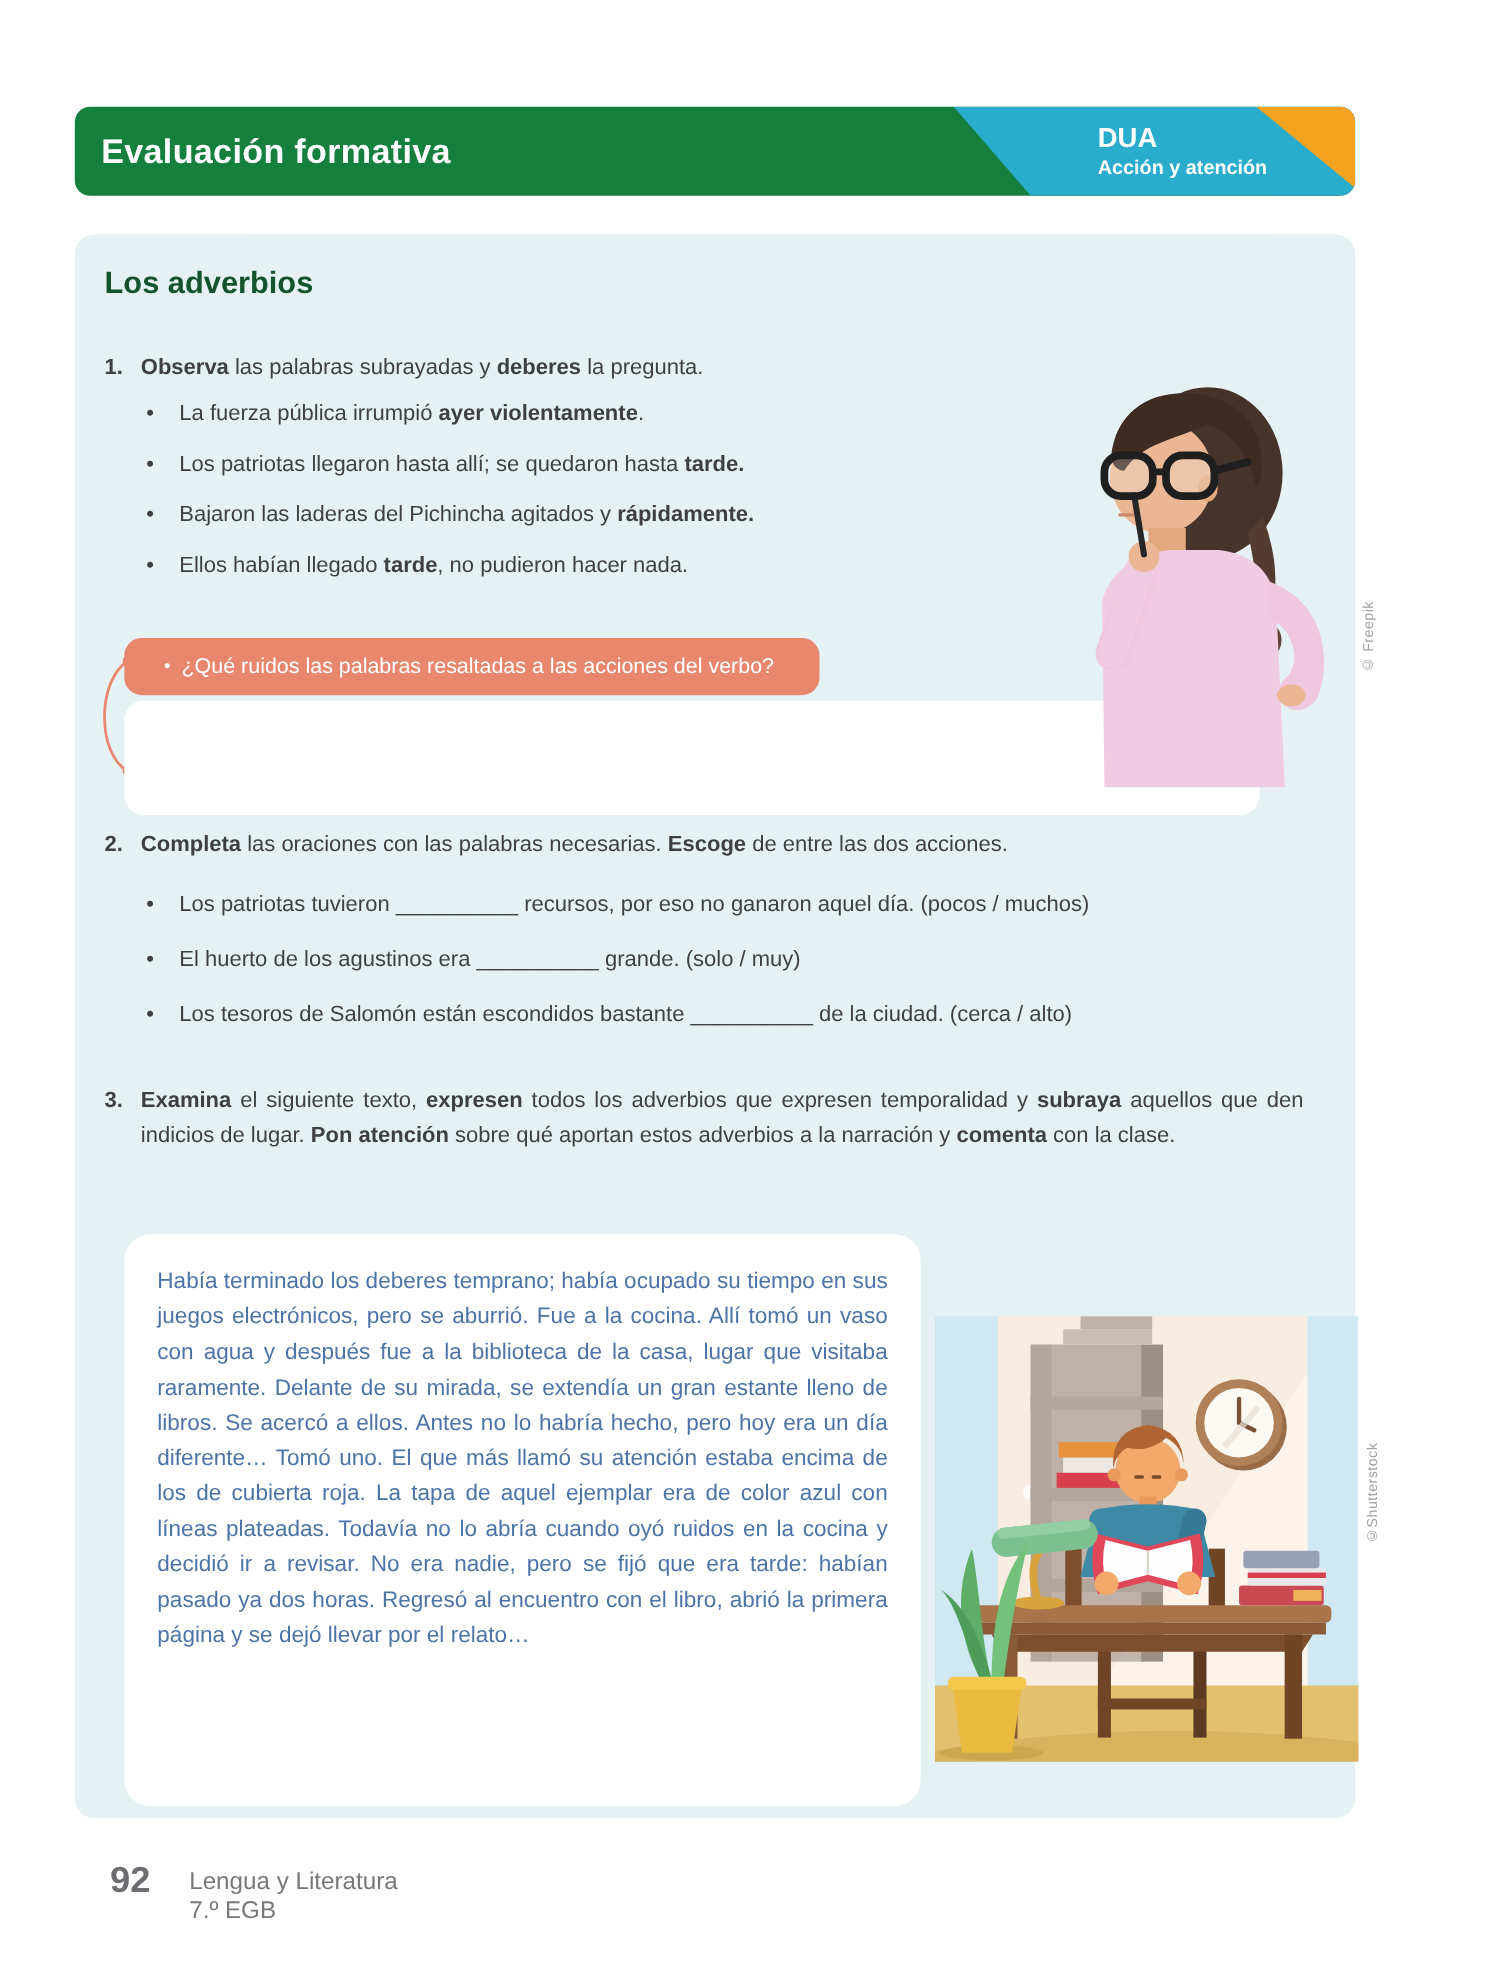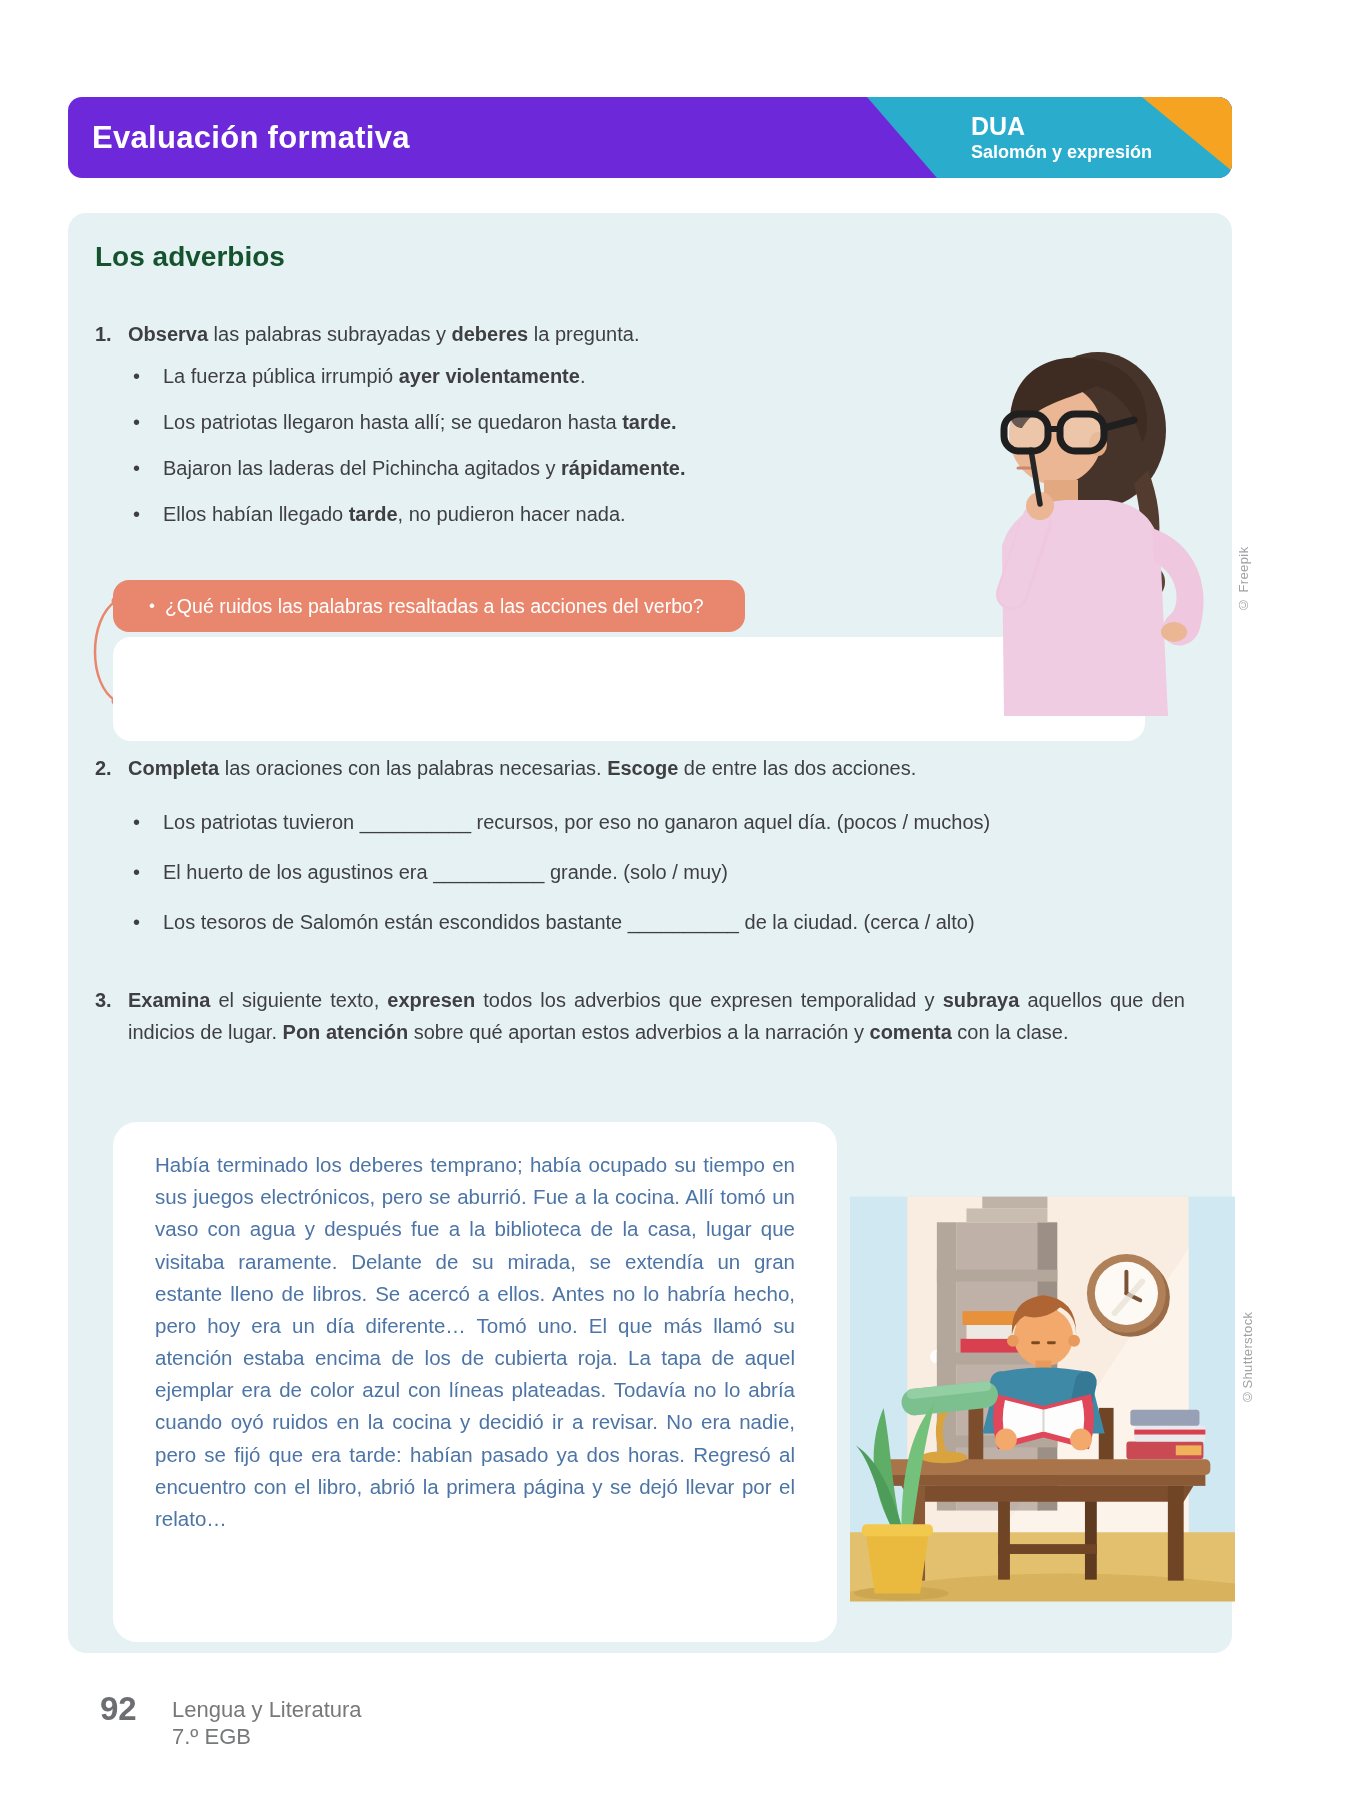--- a/index.html
+++ b/index.html
@@ -1,21 +1,21 @@
 <!DOCTYPE html>
 <html><head>
 <meta charset="utf-8">
 <style>
   * { margin:0; padding:0; box-sizing:border-box; }
   body { background:#ffffff; font-family:"Liberation Sans", sans-serif; }
   .page { position:relative; width:1350px; height:1800px; background:#ffffff; overflow:hidden; }
 
   
   .header { position:absolute; left:68px; top:97px; width:1164px; height:81px;
-            background:#6d28d9; border-radius:14px; overflow:hidden; }
+            background:#15803d; border-radius:14px; overflow:hidden; }
   .header-cyan { position:absolute; left:799px; top:0; width:365px; height:100%;
                  background:#2AACCC; clip-path:polygon(0 0,100% 0,100% 100%,70px 100%); }
   .header-orange { position:absolute; right:0; top:0; width:90px; height:74px;
                    background:#F7A322; clip-path:polygon(0 0,100% 0,100% 100%); }
   .header-title { position:absolute; left:24px; top:50%; transform:translateY(-50%);
                   color:#fff; font-size:31px; font-weight:600; letter-spacing:.3px; }
   .dua { position:absolute; right:80px; top:50%; transform:translateY(-50%);
          color:#fff; }
   .dua-main { font-size:25px; font-weight:700; line-height:1.05; }
   .dua-sub  { font-size:18px; font-weight:700; margin-top:3px; }
@@ -42,21 +42,21 @@
                 background:#ffffff; border-radius:18px; }
   .arc-decor { position:absolute; left:16px; top:380px; }
 
   #ex2-intro { left:27px; top:540px; }
   #ex2-b0 { top:598px; } #ex2-b1 { top:648px; } #ex2-b2 { top:698px; }
 
   #ex3-intro { left:27px; top:772px; width:1090px; }
   #ex3-intro .para { text-align:justify; line-height:1.58; }
 
   .story-box { position:absolute; left:45px; top:909px; width:724px; height:520px;
-               background:#ffffff; border-radius:24px; padding:27px 42px; }
+               background:#ffffff; border-radius:24px; padding:27px 30px; }
   .story-text { color:#4C74A6; font-size:20.5px; line-height:1.57; text-align:justify; }
 
   .girl-photo { position:absolute; left:948px; top:330px; width:288px; height:386px; z-index:5; }
   .reading-illustration { position:absolute; left:850px; top:1195px; width:385px; height:408px; }
 
   .vcredit { position:absolute; writing-mode:vertical-rl; transform:rotate(180deg);
              font-size:13px; color:#9FA1A4; letter-spacing:.4px; }
   #credit-photo { left:1236px; top:498px; height:114px; }
   #credit-illustration { left:1240px; top:1222px; height:182px; }
 
@@ -68,21 +68,21 @@
 <body>
 
 <div class="page">
 
   <div class="header">
     <div class="header-cyan"></div>
     <div class="header-orange"></div>
     <div class="header-title">Evaluación formativa</div>
     <div class="dua">
       <div class="dua-main">DUA</div>
-      <div class="dua-sub">Salomón y expresión</div>
+      <div class="dua-sub">Acción y atención</div>
     </div>
   </div>
 
   <div class="panel">
     <div class="lesson-title">Los adverbios</div>
 
     <div class="num-row" id="ex1-intro">
       <span class="num">1.</span>
       <span><b>Observa</b><span> las palabras subrayadas y </span><b>deberes</b><span> la pregunta.</span></span>
     </div>

